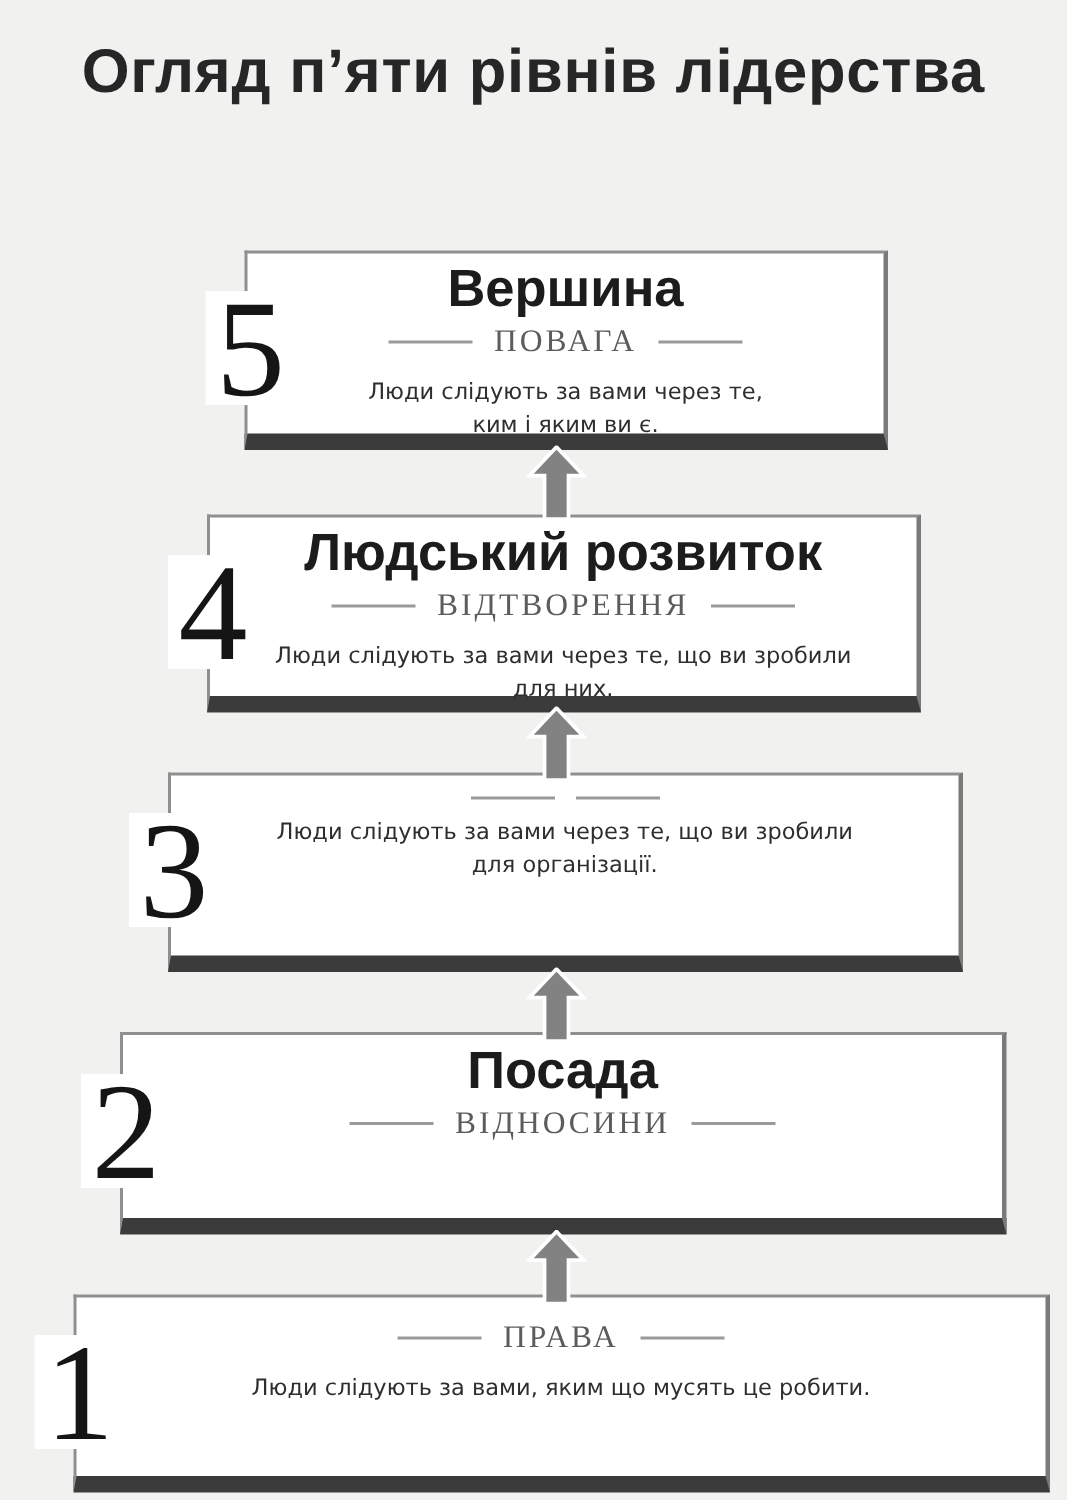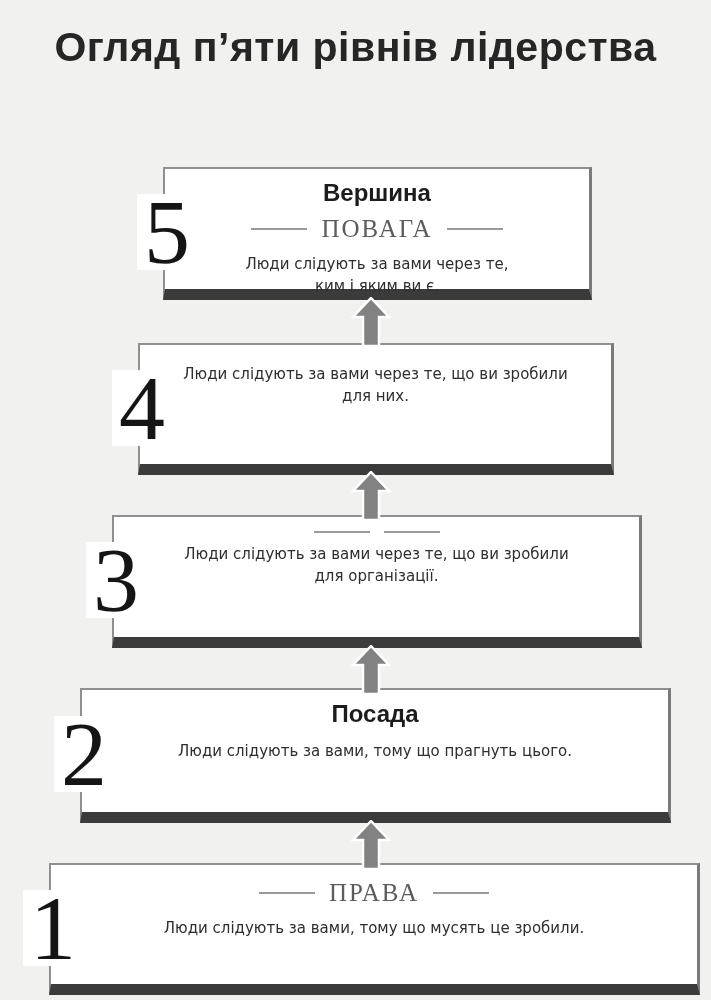--- a/index.html
+++ b/index.html
@@ -59,32 +59,32 @@
     font-family: "Liberation Serif", serif;
     font-size: 92px;
     line-height: 74px;
     padding: 1px 7px;
     color: #151515;
     z-index: 4;
   }
   .level-title {
     font-family: "Liberation Sans", sans-serif;
     font-weight: bold;
-    font-size: 24px;
+    font-size: 35px;
     line-height: 32px;
     color: var(--title-text);
   }
   .level-subtitle {
     display: flex;
     align-items: center;
     justify-content: center;
     gap: 14px;
     margin-top: 6px;
     font-family: "Liberation Serif", serif;
-    font-size: 25px;
+    font-size: 21px;
     letter-spacing: 2px;
     color: var(--subtitle-text);
   }
   .subtitle-rule {
     display: inline-block;
     width: 56px;
     height: 2px;
     background: var(--subtitle-rule);
   }
   .level-desc {
@@ -125,20 +125,26 @@
     <p class="level-desc">Люди слідують за вами через те,
 ким і яким ви є.</p>
   </section>
 
   <svg class="arrow-up a54" viewBox="0 0 40 50">
     <polygon points="20,1 38,20 28,20 28,49 12,49 12,20 2,20" fill="#828282" stroke="#ffffff" stroke-width="2.5"></polygon>
   </svg>
 
   <section class="level-box b4">
     <div class="level-number">4</div>
+    <h2 class="level-title">Людський розвиток</h2>
+    <div class="level-subtitle">
+      <span class="subtitle-rule"></span>
+      <span>ВІДТВОРЕННЯ</span>
+      <span class="subtitle-rule"></span>
+    </div>
     <p class="level-desc">Люди слідують за вами через те, що ви зробили
 для них.</p>
   </section>
 
   <svg class="arrow-up a43" viewBox="0 0 40 50">
     <polygon points="20,1 38,20 28,20 28,49 12,49 12,20 2,20" fill="#828282" stroke="#ffffff" stroke-width="2.5"></polygon>
   </svg>
 
   <section class="level-box b3">
     <div class="level-number">3</div>
@@ -150,30 +156,34 @@
 для організації.</p>
   </section>
 
   <svg class="arrow-up a32" viewBox="0 0 40 50">
     <polygon points="20,1 38,20 28,20 28,49 12,49 12,20 2,20" fill="#828282" stroke="#ffffff" stroke-width="2.5"></polygon>
   </svg>
 
   <section class="level-box b2">
     <div class="level-number">2</div>
     <h2 class="level-title">Посада</h2>
-    <p class="level-desc">Люди слідують за вами, тому що прагнуть цього.</p>
+    <div class="level-subtitle">
+      <span class="subtitle-rule"></span>
+      <span>ВІДНОСИНИ</span>
+      <span class="subtitle-rule"></span>
+    </div>
   </section>
 
   <svg class="arrow-up a21" viewBox="0 0 40 50">
     <polygon points="20,1 38,20 28,20 28,49 12,49 12,20 2,20" fill="#828282" stroke="#ffffff" stroke-width="2.5"></polygon>
   </svg>
 
   <section class="level-box b1">
     <div class="level-number">1</div>
     <div class="level-subtitle">
       <span class="subtitle-rule"></span>
       <span>ПРАВА</span>
       <span class="subtitle-rule"></span>
     </div>
-    <p class="level-desc">Люди слідують за вами, тому що мусять це зробили.</p>
+    <p class="level-desc">Люди слідують за вами, яким що мусять це робити.</p>
   </section>
 
 </div>
 
 </body></html>

